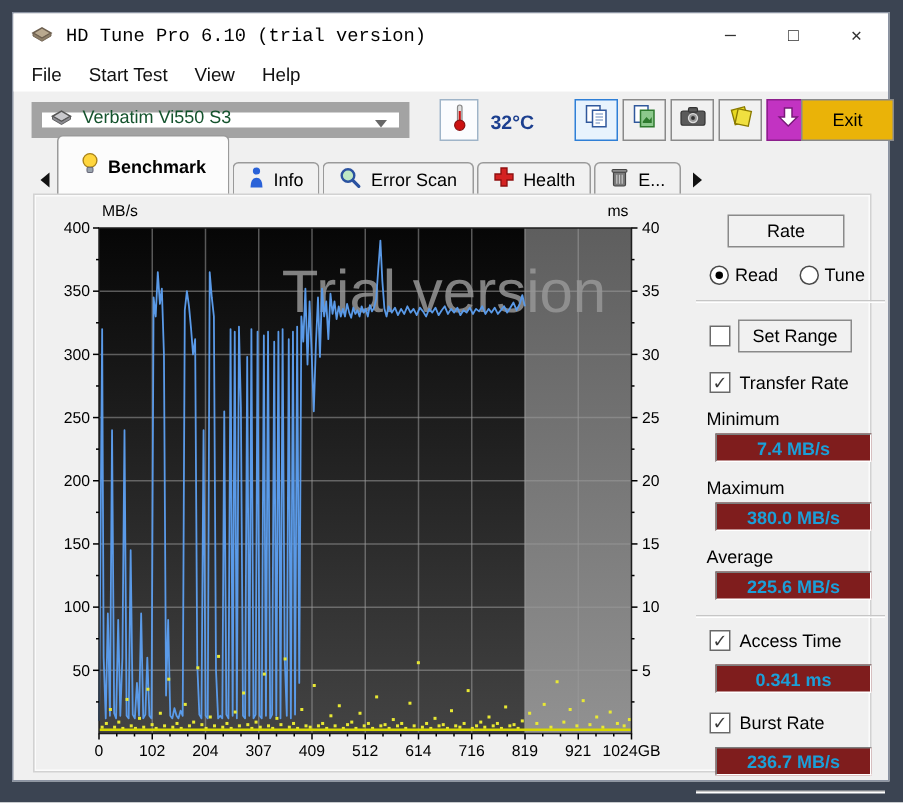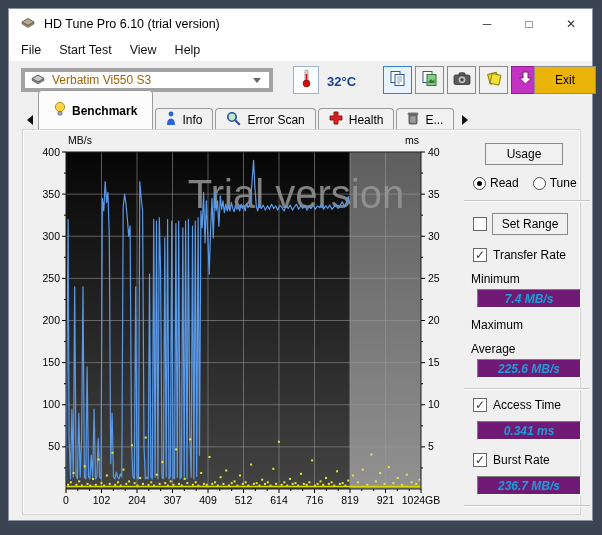--- a/index.html
+++ b/index.html
@@ -1,31 +1,31 @@
 <!DOCTYPE html>
 <html><head>
 <meta charset="utf-8">
 <style>
   html,body{margin:0;padding:0;}
   body{width:602px;height:535px;overflow:hidden;font-family:"Liberation Sans",sans-serif;}
   .desktop{position:relative;width:602px;height:535px;background:#3b4452;}
   .window{position:absolute;left:8px;top:8px;width:585px;height:513px;background:#f0f0f0;border:1px solid #8b93a2;box-sizing:border-box;}
   
-  .titlebar{height:29px;background:#ffffff;display:flex;align-items:center;}
+  .titlebar{height:29px;background:#ffffff;display:flex;align-items:center;font-family:Liberation Mono, monospace;}
   .title-icon{margin-left:11px;display:flex;}
   .title-text{margin-left:8px;font-size:12.5px;color:#000;}
   .win-controls{margin-left:auto;display:flex;height:100%;}
   .win-btn{width:42px;height:100%;display:flex;align-items:center;justify-content:center;font-size:12px;color:#333;cursor:default;}
   
   .menubar{height:23px;background:#ffffff;display:flex;align-items:center;font-size:12.5px;color:#111;}
   .menu-item{padding:0 9px;}
   .menu-item:first-child{margin-left:3px;}
   
   .toolbar{position:relative;height:38px;}
-  .drive-select{position:absolute;left:12px;top:7px;width:252px;height:24px;background:#fff;border:4px solid #a3a3a3;box-sizing:border-box;display:flex;align-items:center;font-size:12px;color:#a16207;}
+  .drive-select{position:absolute;left:12px;top:7px;width:252px;height:24px;background:#fff;border:7px solid #a3a3a3;box-sizing:border-box;display:flex;align-items:flex-end;font-size:12px;color:#14532d;}
   .drive-select .dicon{margin:0 6px 0 5px;display:flex;}
   .chev{margin-left:auto;margin-right:8px;width:0;height:0;border-left:4px solid transparent;border-right:4px solid transparent;border-top:5px solid #666;}
   .therm-btn{position:absolute;left:284px;top:5px;width:26px;height:28px;border:1px solid #9fb4c8;background:#fbfcfe;box-sizing:border-box;display:flex;align-items:center;justify-content:center;}
   .temp{position:absolute;left:318px;top:13px;font-size:13px;font-weight:bold;color:#1c3f8f;}
   .tb-group{position:absolute;left:374px;top:5px;display:flex;gap:3px;}
   .tb-btn{width:29px;height:28px;border:1px solid #8a8a8a;background:#f1f1f1;box-sizing:border-box;display:flex;align-items:center;justify-content:center;}
   .tb-btn.sel{border:1px solid #2f7fd6;background:#e8f3fd;}
   .tb-btn.magenta{background:#c233c2;border-color:#8c1f8c;}
   .exit-btn{position:absolute;left:525px;top:5px;width:62px;height:28px;background:#eab308;border:1px solid #8a8a8a;box-sizing:border-box;display:flex;align-items:center;justify-content:center;font-size:12px;color:#000;}
   
@@ -46,21 +46,21 @@
   .radio{width:13px;height:13px;border-radius:50%;border:1px solid #4a4a4a;background:#fff;position:relative;margin-right:4px;box-sizing:border-box;flex:none;}
   .radio.on::after{content:"";position:absolute;left:3px;top:3px;width:5px;height:5px;border-radius:50%;background:#000;}
   .radio-row .gap{width:14px;}
   .sep{border:none;border-top:1px solid #c6c6c6;border-bottom:1px solid #ffffff;margin:10px 0 0 0;}
   .checkbox{width:14px;height:14px;background:#fff;border:1px solid #6a6a6a;box-sizing:border-box;display:inline-flex;align-items:center;justify-content:center;font-size:12px;color:#3c3c3c;flex:none;}
   .checkbox.checked::after{content:"✓";margin-top:-1px;}
   .setrange-row{display:flex;align-items:center;gap:5px;margin:11px 0 0 9px;}
   .setrange-btn{width:76px;height:22px;}
   .check-row{display:flex;align-items:center;gap:6px;margin:13px 0 0 9px;}
   .lbl{margin:10px 0 0 7px;}
-  .valbox{margin:3px 0 0 13px;width:102px;height:17px;background:#701a75;color:#1b9fd8;font-weight:bold;font-size:12px;display:flex;align-items:center;justify-content:center;border-top:1px solid #7d7d7d;border-left:1px solid #7d7d7d;border-bottom:1px solid #fff;border-right:1px solid #fff;font-style:italic;}
+  .valbox{margin:3px 0 0 13px;width:102px;height:17px;background:#7f1d1d;color:#1b9fd8;font-weight:bold;font-size:12px;display:flex;align-items:center;justify-content:center;border-top:1px solid #7d7d7d;border-left:1px solid #7d7d7d;border-bottom:1px solid #fff;border-right:1px solid #fff;}
 </style>
 </head>
 <body>
 
 <div class="desktop">
   <div class="window">
 
     <div class="titlebar">
       <span class="title-icon">
         <svg width="16" height="13" viewBox="0 0 16 13">
@@ -453,21 +453,21 @@
           <text x="367.5" y="371" text-anchor="middle" font-family="Liberation Sans, sans-serif" font-size="10.5" fill="#000">921</text>
           <line x1="367.5" y1="356" x2="367.5" y2="360" stroke="#000" stroke-width="1"></line>
           <line x1="379.3333333333333" y1="356" x2="379.3333333333333" y2="358" stroke="#000" stroke-width="1"></line>
           <line x1="391.1666666666667" y1="356" x2="391.1666666666667" y2="358" stroke="#000" stroke-width="1"></line>
           <text x="403" y="371" text-anchor="middle" font-family="Liberation Sans, sans-serif" font-size="10.5" fill="#000">1024GB</text>
           <line x1="403" y1="356" x2="403" y2="360" stroke="#000" stroke-width="1"></line>
         </svg>
     </div>
 
     <div class="controls">
-      <div class="btn start-btn">Usage</div>
+      <div class="btn start-btn">Rate</div>
 
       <div class="radio-row">
         <span class="radio on"></span>
         <span>Read</span>
         <span class="gap"></span>
         <span class="radio"></span>
         <span>Tune</span>
       </div>
 
       <hr class="sep">
@@ -479,20 +479,21 @@
 
       <div class="check-row">
         <span class="checkbox checked"></span>
         <span>Transfer Rate</span>
       </div>
 
       <div class="lbl">Minimum</div>
       <div class="valbox">7.4 MB/s</div>
 
       <div class="lbl">Maximum</div>
+      <div class="valbox">380.0 MB/s</div>
 
       <div class="lbl">Average</div>
       <div class="valbox">225.6 MB/s</div>
 
       <hr class="sep">
 
       <div class="check-row" style="margin-top:8px;">
         <span class="checkbox checked"></span>
         <span>Access Time</span>
       </div>

